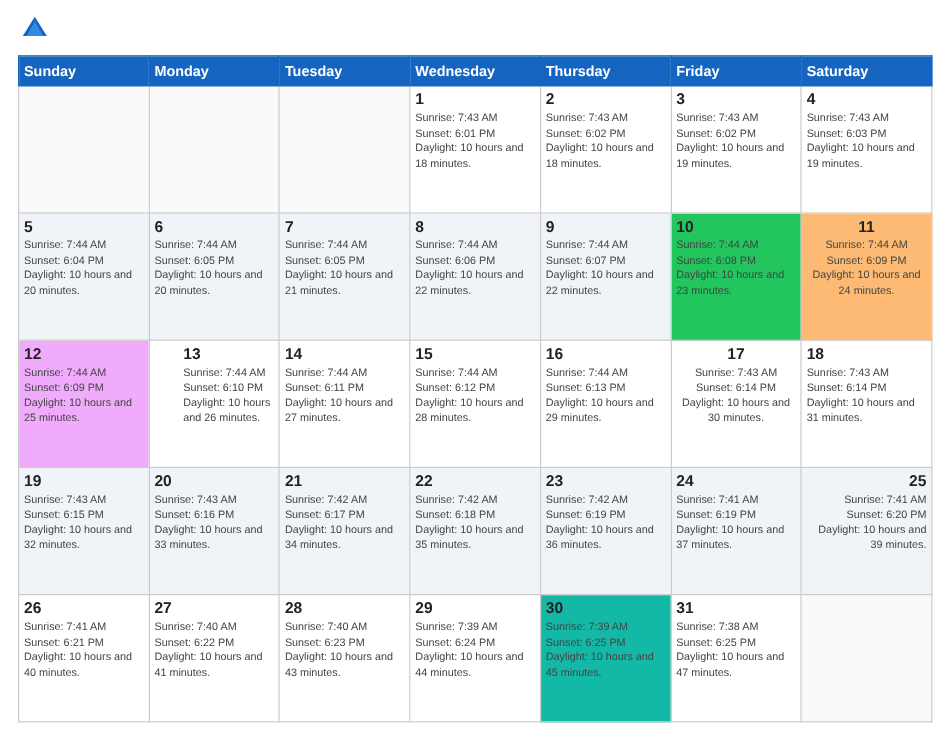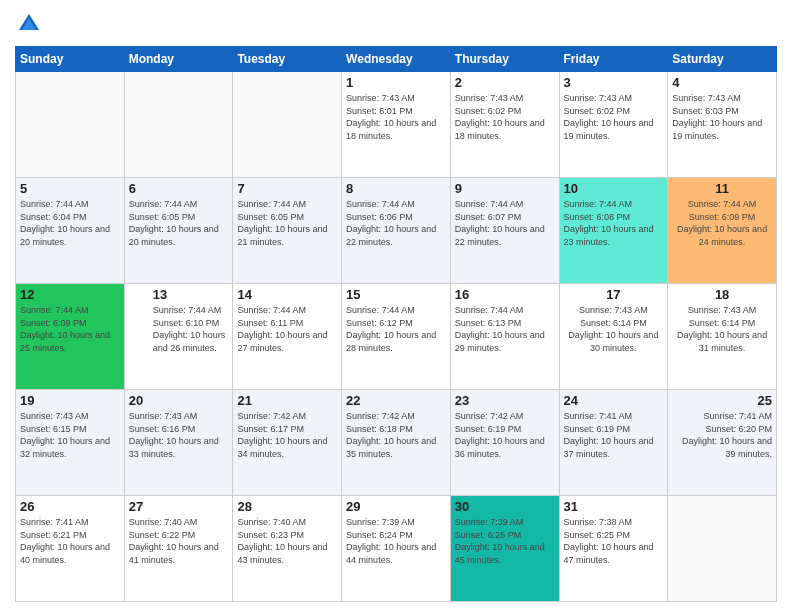--- a/index.html
+++ b/index.html
@@ -188,35 +188,35 @@
             <div class="day-info">Sunrise: 7:44 AM
 Sunset: 6:06 PM
 Daylight: 10 hours and 22 minutes.</div>
           </td>
           <td style="background: rgb(240, 244, 248);">
             <span class="day-num">9</span>
             <div class="day-info">Sunrise: 7:44 AM
 Sunset: 6:07 PM
 Daylight: 10 hours and 22 minutes.</div>
           </td>
-          <td style="background: #5eead4;">
+          <td style="background: #22c55e;">
             <span class="day-num">10</span>
             <div class="day-info">Sunrise: 7:44 AM
 Sunset: 6:08 PM
 Daylight: 10 hours and 23 minutes.</div>
           </td>
           <td style="background: #fdba74; text-align: center;">
             <span class="day-num">11</span>
             <div class="day-info">Sunrise: 7:44 AM
 Sunset: 6:09 PM
 Daylight: 10 hours and 24 minutes.</div>
           </td>
         </tr>
         <tr>
-          <td style="background: #22c55e;">
+          <td style="background: #f0abfc;">
             <span class="day-num">12</span>
             <div class="day-info">Sunrise: 7:44 AM
 Sunset: 6:09 PM
 Daylight: 10 hours and 25 minutes.</div>
           </td>
           <td style="background: rgb(255, 255, 255); padding-left: 28px;">
             <span class="day-num">13</span>
             <div class="day-info">Sunrise: 7:44 AM
 Sunset: 6:10 PM
 Daylight: 10 hours and 26 minutes.</div>
@@ -238,21 +238,21 @@
             <div class="day-info">Sunrise: 7:44 AM
 Sunset: 6:13 PM
 Daylight: 10 hours and 29 minutes.</div>
           </td>
           <td style="background: rgb(255, 255, 255); text-align: center;">
             <span class="day-num">17</span>
             <div class="day-info">Sunrise: 7:43 AM
 Sunset: 6:14 PM
 Daylight: 10 hours and 30 minutes.</div>
           </td>
-          <td style="background: rgb(255, 255, 255); text-align: center;">
+          <td style="background: rgb(255, 255, 255);">
             <span class="day-num">18</span>
             <div class="day-info">Sunrise: 7:43 AM
 Sunset: 6:14 PM
 Daylight: 10 hours and 31 minutes.</div>
           </td>
         </tr>
         <tr>
           <td style="background: rgb(240, 244, 248);">
             <span class="day-num">19</span>
             <div class="day-info">Sunrise: 7:43 AM

